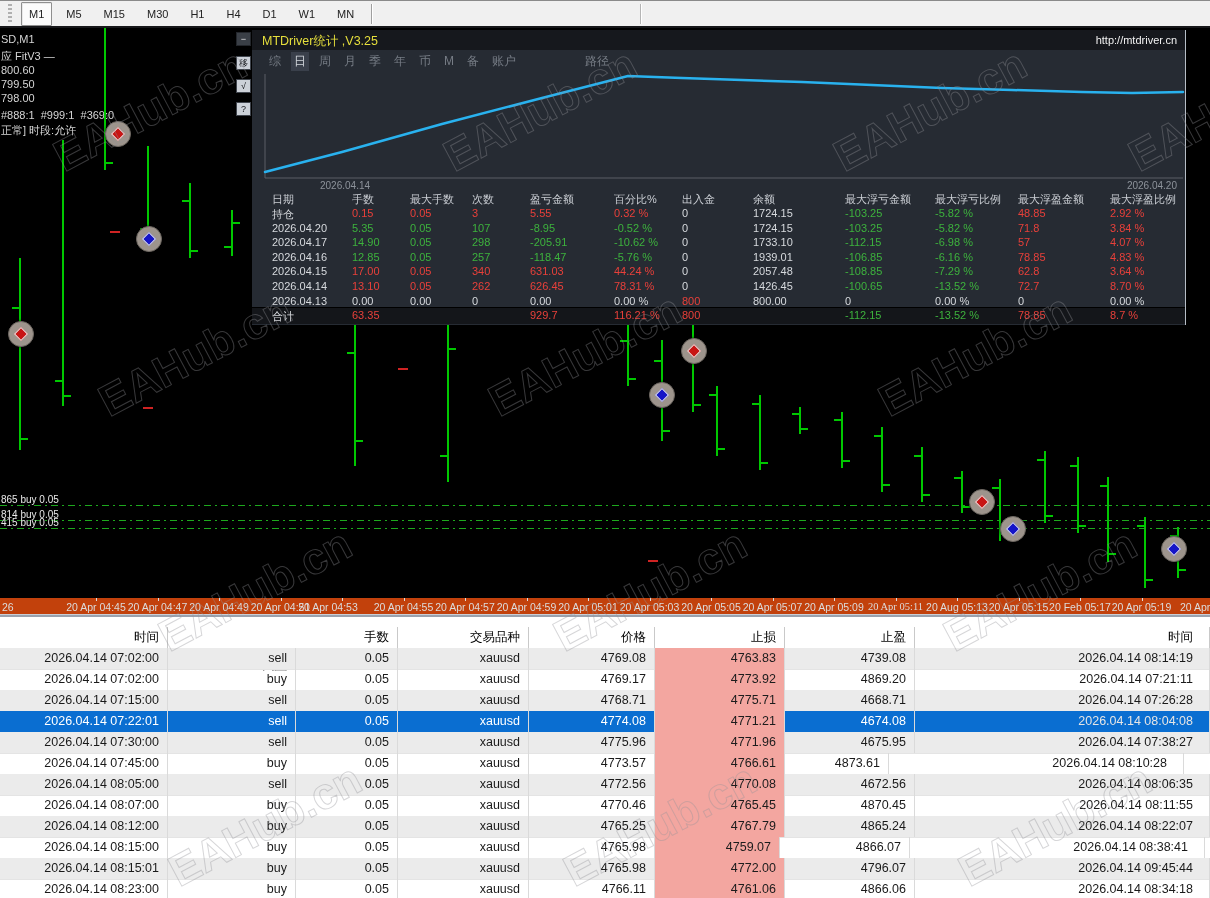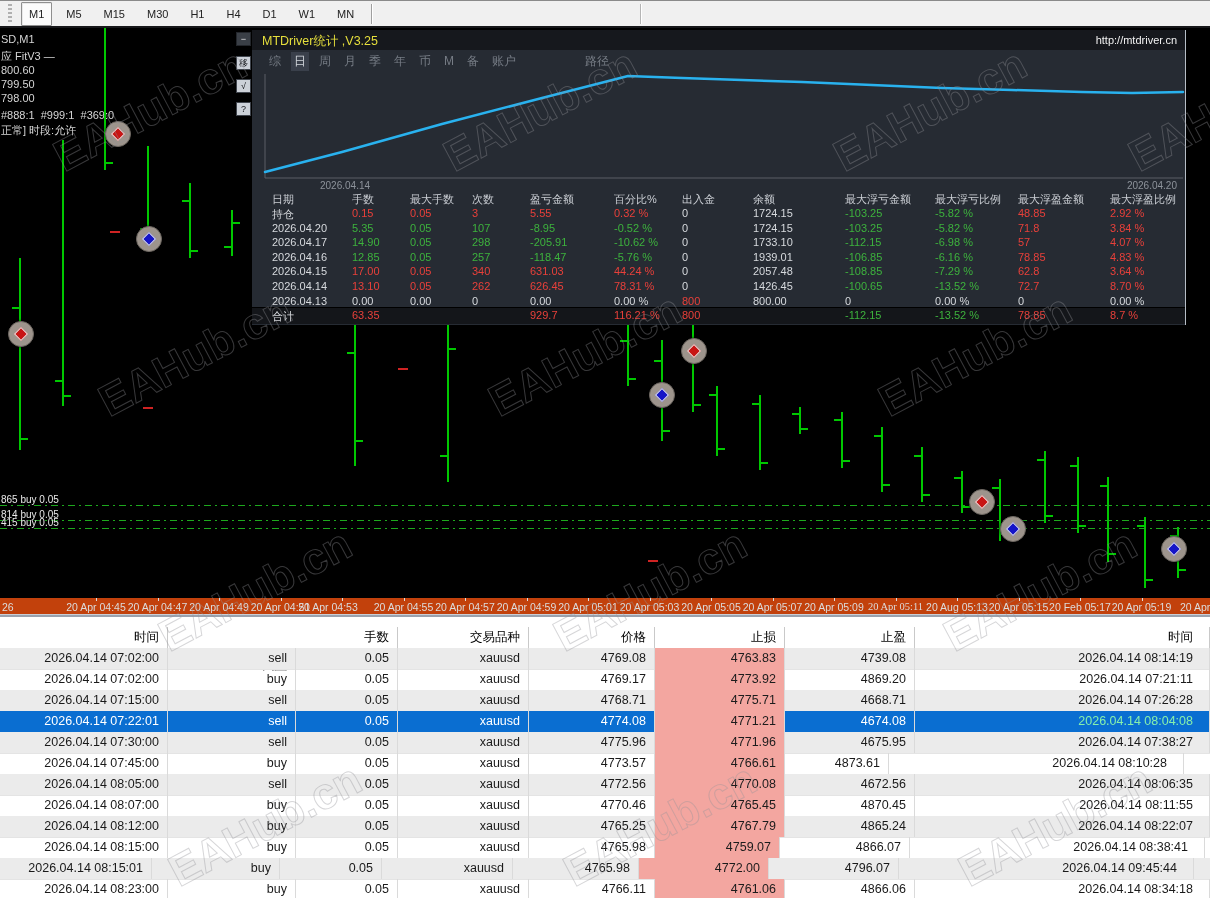--- a/index.html
+++ b/index.html
@@ -347,21 +347,21 @@
       <div class="o-cell" style="width: 295px;">2026.04.14 07:26:28</div>
     </div>
     <div class="o-row row-sel" style="top: 94px; border-bottom: none;">
       <div class="o-cell" style="width: 168px; color: rgb(255, 255, 255);">2026.04.14 07:22:01</div>
       <div class="o-cell" style="width: 128px; color: rgb(255, 255, 255);">sell</div>
       <div class="o-cell" style="width: 102px; color: rgb(255, 255, 255);">0.05</div>
       <div class="o-cell" style="width: 131px; color: rgb(255, 255, 255);">xauusd</div>
       <div class="o-cell" style="width: 126px; color: rgb(255, 255, 255);">4774.08</div>
       <div class="o-cell cell-sl" style="width: 130px;">4771.21</div>
       <div class="o-cell" style="width: 130px; color: rgb(255, 255, 255);">4674.08</div>
-      <div class="o-cell" style="width: 295px; color: #86efac;">2026.04.14 08:04:08</div>
+      <div class="o-cell" style="width: 295px; color: #e5e5e5;">2026.04.14 08:04:08</div>
     </div>
     <div class="o-row row-alt" style="top: 115px; border-bottom: 1px solid rgb(228, 228, 228);">
       <div class="o-cell" style="width: 168px;">2026.04.14 07:30:00</div>
       <div class="o-cell" style="width: 128px;">sell</div>
       <div class="o-cell" style="width: 102px;">0.05</div>
       <div class="o-cell" style="width: 131px;">xauusd</div>
       <div class="o-cell" style="width: 126px;">4775.96</div>
       <div class="o-cell cell-sl" style="width: 130px;">4771.96</div>
       <div class="o-cell" style="width: 130px;">4675.95</div>
       <div class="o-cell" style="width: 295px;">2026.04.14 07:38:27</div>
@@ -410,21 +410,21 @@
       <div class="o-cell" style="width: 168px;">2026.04.14 08:15:00</div>
       <div class="o-cell" style="width: 128px;">buy</div>
       <div class="o-cell" style="width: 102px;">0.05</div>
       <div class="o-cell" style="width: 131px;">xauusd</div>
       <div class="o-cell" style="width: 126px;">4765.98</div>
       <div class="o-cell cell-sl" style="width: 125px;">4759.07</div>
       <div class="o-cell" style="width: 130px;">4866.07</div>
       <div class="o-cell" style="width: 295px;">2026.04.14 08:38:41</div>
     </div>
     <div class="o-row row-alt" style="top: 241px; border-bottom: 1px solid rgb(228, 228, 228);">
-      <div class="o-cell" style="width: 152px;">2026.04.14 08:15:01</div>
+      <div class="o-cell" style="width: 168px;">2026.04.14 08:15:01</div>
       <div class="o-cell" style="width: 128px;">buy</div>
       <div class="o-cell" style="width: 102px;">0.05</div>
       <div class="o-cell" style="width: 131px;">xauusd</div>
       <div class="o-cell" style="width: 126px;">4765.98</div>
       <div class="o-cell cell-sl" style="width: 130px;">4772.00</div>
       <div class="o-cell" style="width: 130px;">4796.07</div>
       <div class="o-cell" style="width: 295px;">2026.04.14 09:45:44</div>
     </div>
     <div class="o-row " style="top: 262px; border-bottom: 1px solid rgb(228, 228, 228);">
       <div class="o-cell" style="width: 168px;">2026.04.14 08:23:00</div>

